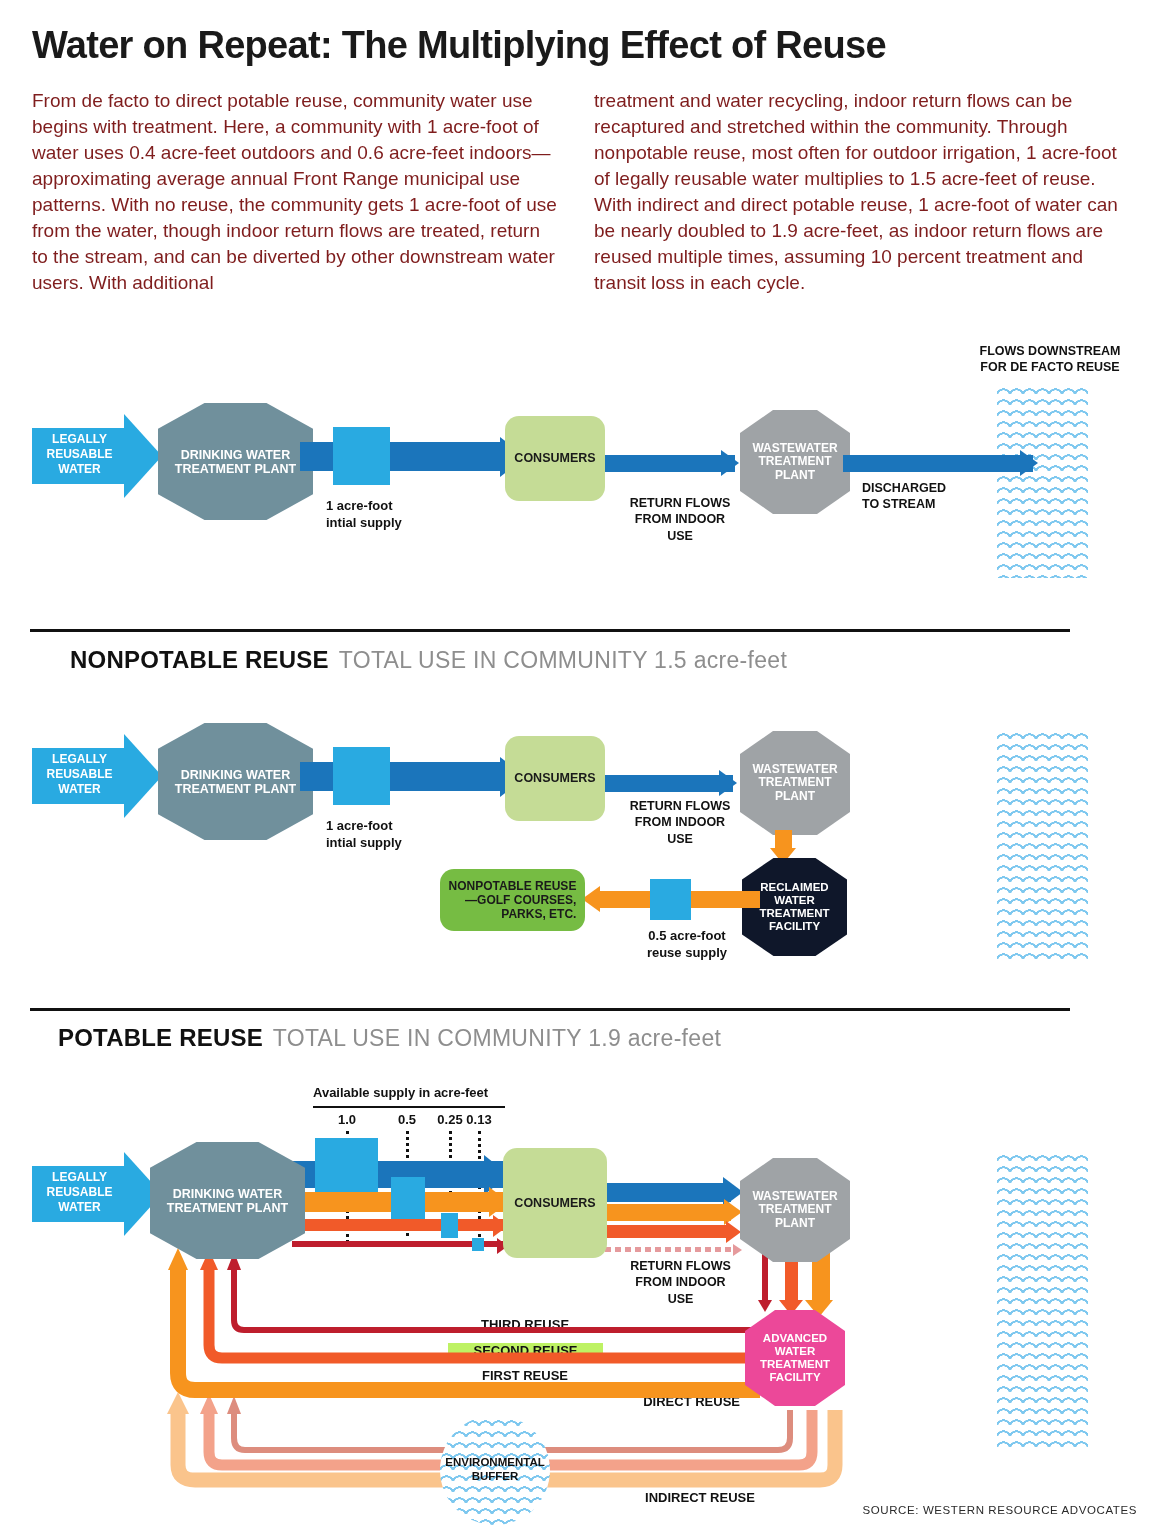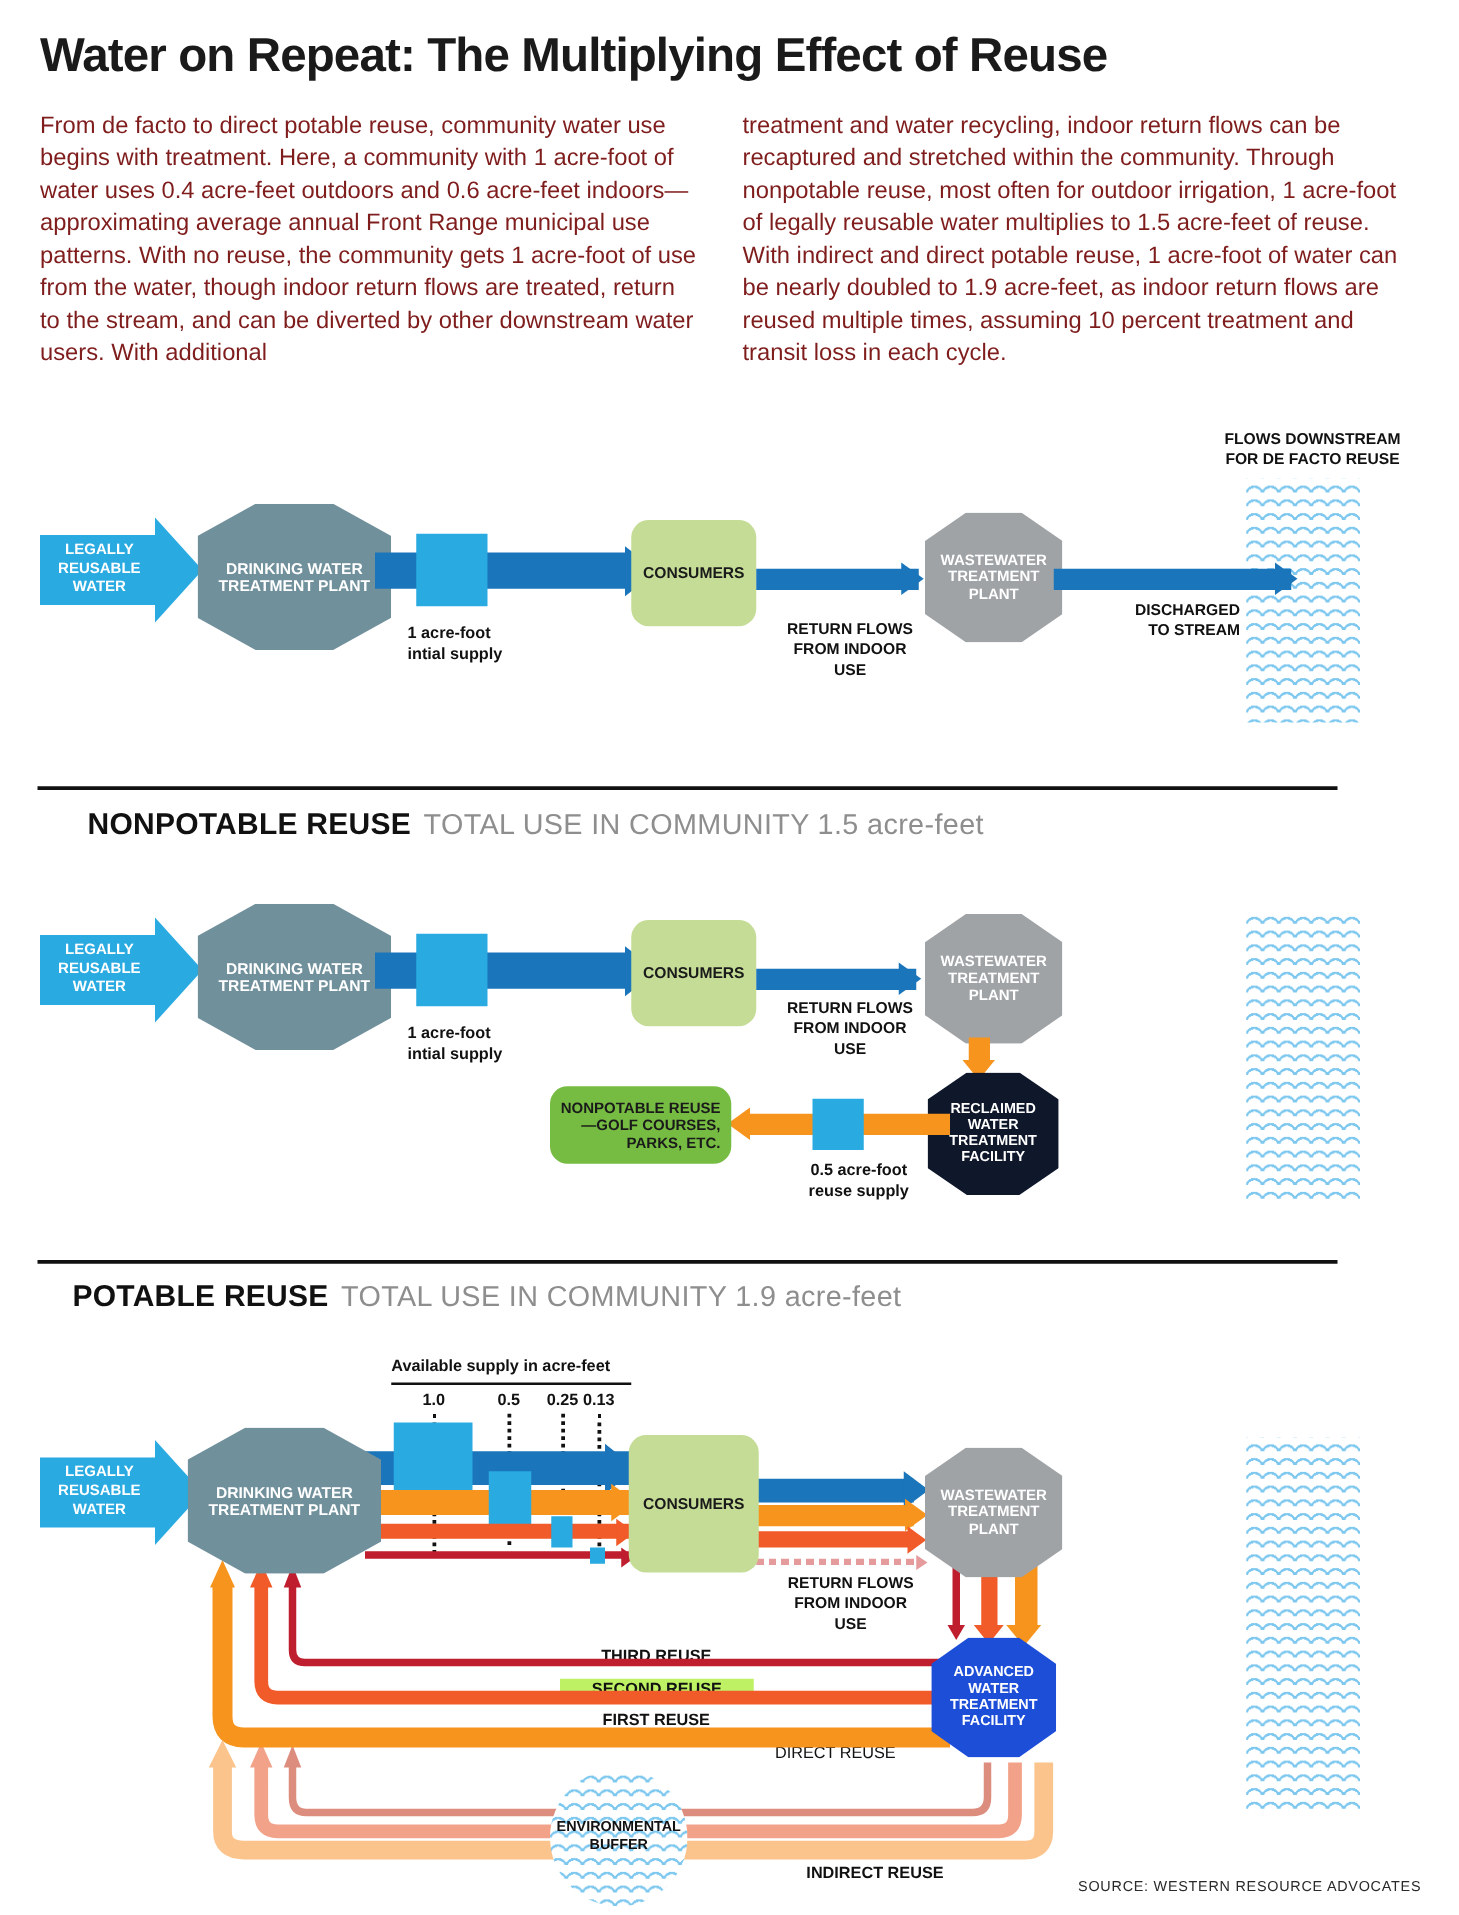--- a/index.html
+++ b/index.html
@@ -136,21 +136,21 @@
   <div class="cap" style="left:620px; top:495px; width:120px; font-size:12.5px; font-weight:800; text-align:center;">RETURN FLOWS
 FROM INDOOR
 USE</div>
 
   <div class="oct" style="left:740px; top:410px; width:110px; height:104px; background:#9fa3a6; font-size:12px;">WASTEWATER
 TREATMENT
 PLANT</div>
 
   <div class="abar" style="left:843px; top:455px; width:190px; height:17px; background:#1b75bb;"></div>
   <div class="ahead" style="left:1020px; top:450px; border-width:13px 0 13px 18px; border-left-color:#1b75bb;"></div>
-  <div class="cap" style="left:862px; top:480px; width:130px; font-size:12.5px; font-weight:800; text-align:right;">DISCHARGED
+  <div class="cap" style="left:862px; top:480px; width:130px; font-size:12.5px; font-weight:800; text-align:left;">DISCHARGED
 TO STREAM</div>
 
   <div class="divider" style="top:629px;"></div>
   <div class="sec-head" style="left:70px; top:646px;">
     <span class="sh-bold">NONPOTABLE REUSE</span><span class="sh-light">TOTAL USE IN COMMUNITY 1.5 acre-feet</span>
   </div>
 
   <div class="water" style="left:997px; top:728px; width:91px; height:232px;"></div>
 
   <div class="abar" style="left:32px; top:748px; width:92px; height:56px; background:#29aae1;"></div>
@@ -270,41 +270,41 @@
 
   <div class="abar" style="left:762px; top:1250px; width:6px; height:52px; background:#be1e2d;"></div>
   <div class="ahead" style="left:758px; top:1300px; border-width:12px 7px 0 7px; border-top-color:#be1e2d;"></div>
 
   <div class="abar" style="left:785px; top:1250px; width:13px; height:52px; background:#f15a29;"></div>
   <div class="ahead" style="left:779px; top:1300px; border-width:15px 12px 0 12px; border-top-color:#f15a29;"></div>
 
   <div class="abar" style="left:812px; top:1250px; width:18px; height:52px; background:#f7941e;"></div>
   <div class="ahead" style="left:805px; top:1300px; border-width:17px 14px 0 14px; border-top-color:#f7941e;"></div>
 
-  <div class="oct" style="left:745px; top:1310px; width:100px; height:96px; background:#1d4ed8; font-size:11.5px; z-index:7;">ADVANCED
+  <div class="oct" style="left:745px; top:1310px; width:100px; height:96px; background:#ec4899; font-size:11.5px; z-index:7;">ADVANCED
 WATER
 TREATMENT
 FACILITY</div>
 
   <svg style="position:absolute; left:0; top:1240px; width:1167px; height:180px; z-index:2;" viewBox="0 0 1167 180">
 
     <path d="M 760 150 L 195 150 Q 178 150 178 133 L 178 28" fill="none" stroke="#f7941e" stroke-width="16" stroke-linecap="butt"></path>
     <polygon points="178,8 168,30 188,30" fill="#f7941e"></polygon>
 
     <path d="M 760 118 L 222 118 Q 209 118 209 105 L 209 28" fill="none" stroke="#f15a29" stroke-width="11" stroke-linecap="butt"></path>
     <polygon points="209,10 200,30 218,30" fill="#f15a29"></polygon>
 
     <path d="M 760 90 L 244 90 Q 234 90 234 80 L 234 28" fill="none" stroke="#be1e2d" stroke-width="6" stroke-linecap="butt"></path>
     <polygon points="234,12 227,30 241,30" fill="#be1e2d"></polygon>
   </svg>
 
   <div class="cap" style="left:455px; top:1317px; width:140px; text-align:center; font-size:13px; font-weight:800; background:#fff; padding:0 5px;">THIRD REUSE</div>
   <div class="cap" style="left:448px; top:1343px; width:155px; text-align:center; font-size:13px; font-weight:700; background:#bef264; padding:0 5px;">SECOND REUSE</div>
   <div class="cap" style="left:455px; top:1368px; width:140px; text-align:center; font-size:13px; font-weight:800; background:#fff; padding:0 5px;">FIRST REUSE</div>
-  <div class="cap" style="left:620px; top:1394px; width:140px; text-align:left; font-size:13px; font-weight:400;">DIRECT REUSE</div>
+  <div class="cap" style="left:600px; top:1394px; width:140px; text-align:right; font-size:13px; font-weight:700;">DIRECT REUSE</div>
 
   <svg style="position:absolute; left:0; top:1380px; width:1167px; height:152px; z-index:1;" viewBox="0 0 1167 152">
 
     <path d="M 835 30 L 835 85 Q 835 100 820 100 L 195 100 Q 178 100 178 85 L 178 30" fill="none" stroke="#fac48c" stroke-width="15"></path>
     <polygon points="178,12 167,34 189,34" fill="#fac48c"></polygon>
 
     <path d="M 812 30 L 812 72 Q 812 85 799 85 L 222 85 Q 209 85 209 72 L 209 30" fill="none" stroke="#f3a28a" stroke-width="11"></path>
     <polygon points="209,14 200,34 218,34" fill="#f3a28a"></polygon>
 
     <path d="M 790 30 L 790 58 Q 790 70 778 70 L 245 70 Q 234 70 234 58 L 234 30" fill="none" stroke="#dd8d7e" stroke-width="6"></path>

